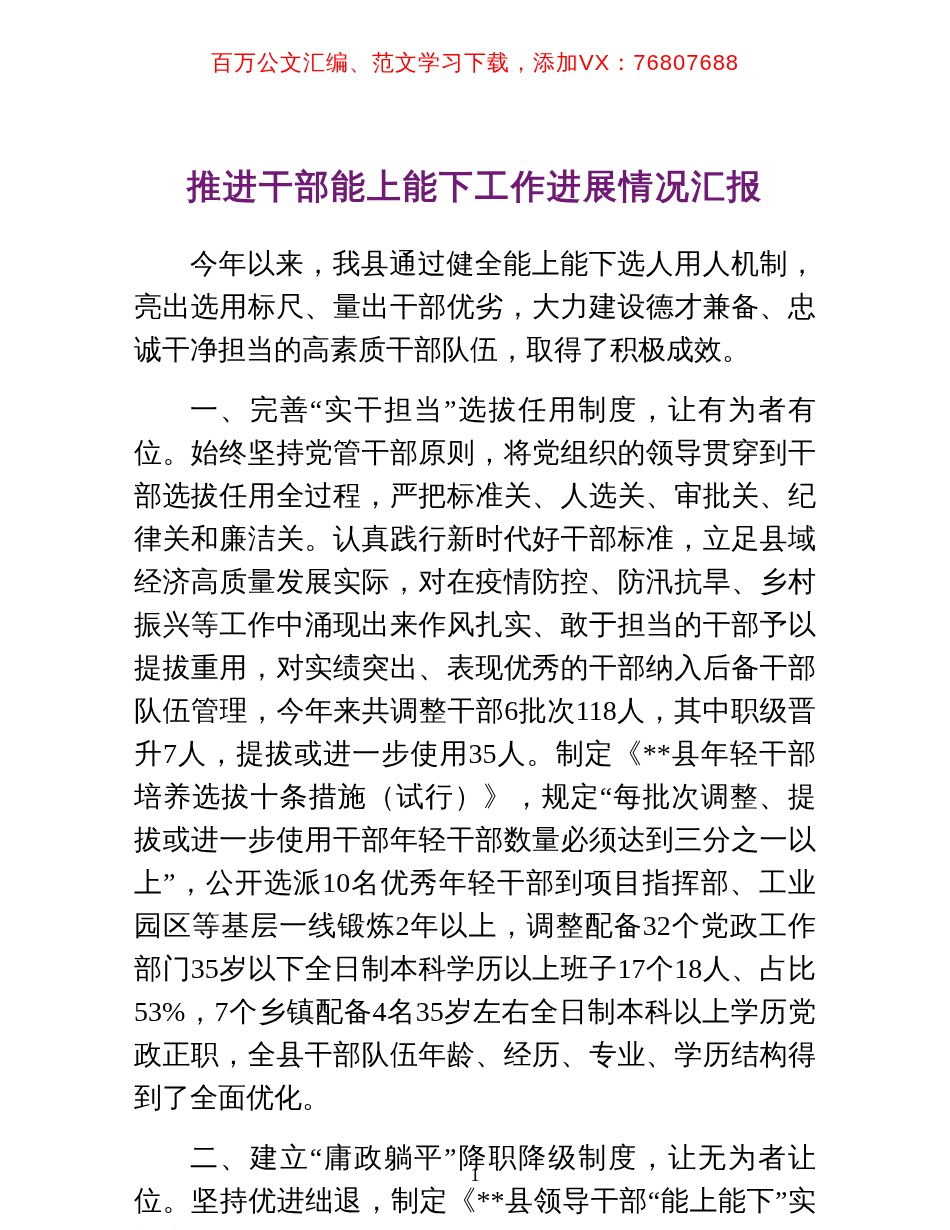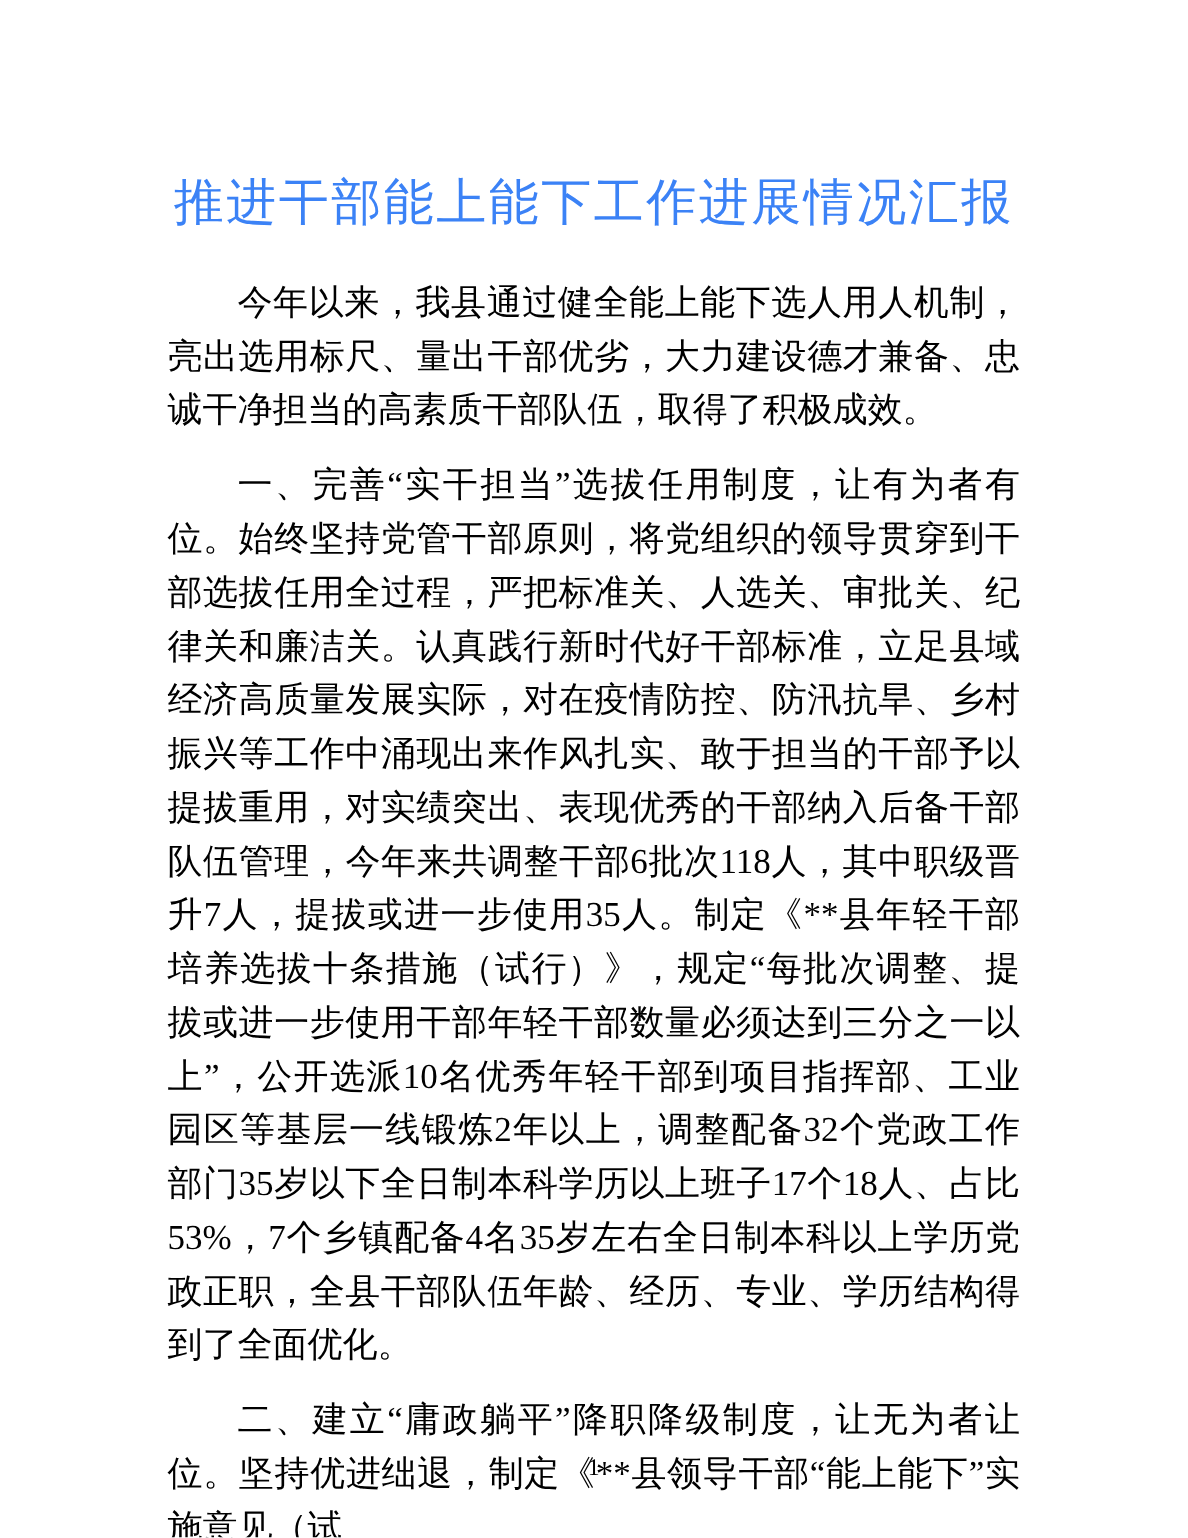--- a/index.html
+++ b/index.html
@@ -20,24 +20,24 @@
   .promo {
     text-align: center;
     font-size: 22px;
     letter-spacing: 1px;
     color: #ff0000;
     font-family: "Liberation Sans", "DejaVu Sans", sans-serif;
   }
   .title {
     margin-top: 86px;
     text-align: center;
-    font-size: 40px;
-    font-weight: normal;
+    font-size: 34px;
+    font-weight: bold;
     letter-spacing: 2px;
-    color: #3b82f6;
+    color: #701a75;
   }
   .content {
     width: 682px;
     margin: 32px auto 0 auto;
   }
   .body-para {
     font-size: 28px;
     line-height: 43px;
     text-align: justify;
     text-indent: 2em;
@@ -53,20 +53,21 @@
     text-align: center;
     font-size: 19px;
     color: #000000;
   }
 </style>
 </head>
 <body>
 
 <div class="page">
 
+  <div class="promo">百万公文汇编、范文学习下载，添加VX：76807688</div>
 
   <h1 class="title">推进干部能上能下工作进展情况汇报</h1>
 
   <div class="content">
     <p class="body-para">今年以来，我县通过健全能上能下选人用人机制，亮出选用标尺、量出干部优劣，大力建设德才兼备、忠诚干净担当的高素质干部队伍，取得了积极成效。</p>
     <p class="body-para">一、完善“实干担当”选拔任用制度，让有为者有位。始终坚持党管干部原则，将党组织的领导贯穿到干部选拔任用全过程，严把标准关、人选关、审批关、纪律关和廉洁关。认真践行新时代好干部标准，立足县域经济高质量发展实际，对在疫情防控、防汛抗旱、乡村振兴等工作中涌现出来作风扎实、敢于担当的干部予以提拔重用，对实绩突出、表现优秀的干部纳入后备干部队伍管理，今年来共调整干部6批次118人，其中职级晋升7人，提拔或进一步使用35人。制定《**县年轻干部培养选拔十条措施（试行）》，规定“每批次调整、提拔或进一步使用干部年轻干部数量必须达到三分之一以上”，公开选派10名优秀年轻干部到项目指挥部、工业园区等基层一线锻炼2年以上，调整配备32个党政工作部门35岁以下全日制本科学历以上班子17个18人、占比53%，7个乡镇配备4名35岁左右全日制本科以上学历党政正职，全县干部队伍年龄、经历、专业、学历结构得到了全面优化。</p>
     <p class="body-para">二、建立“庸政躺平”降职降级制度，让无为者让位。坚持优进绌退，制定《**县领导干部“能上能下”实施意见（试</p>
   </div>
 
   <div class="page-number">1</div>

